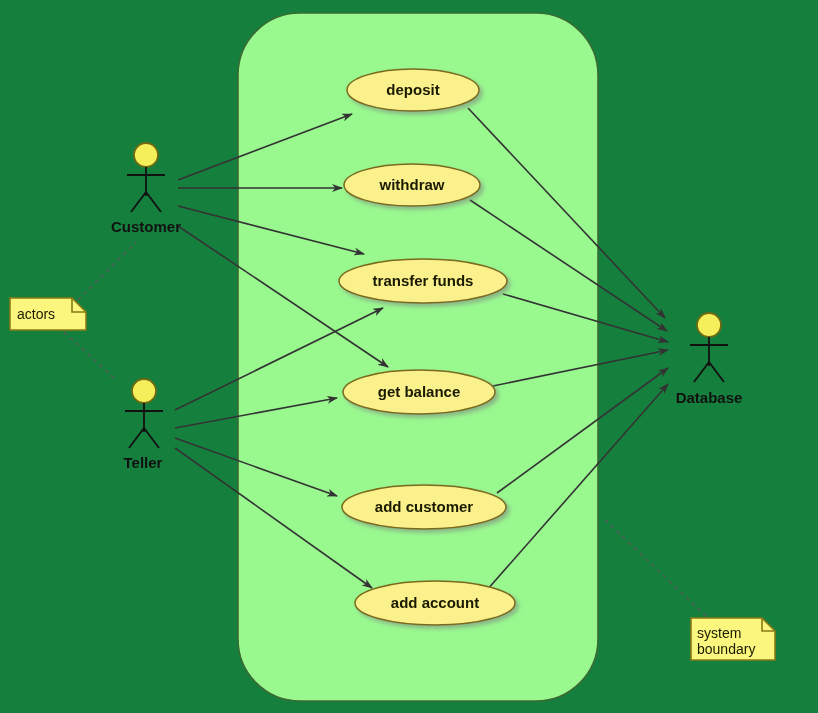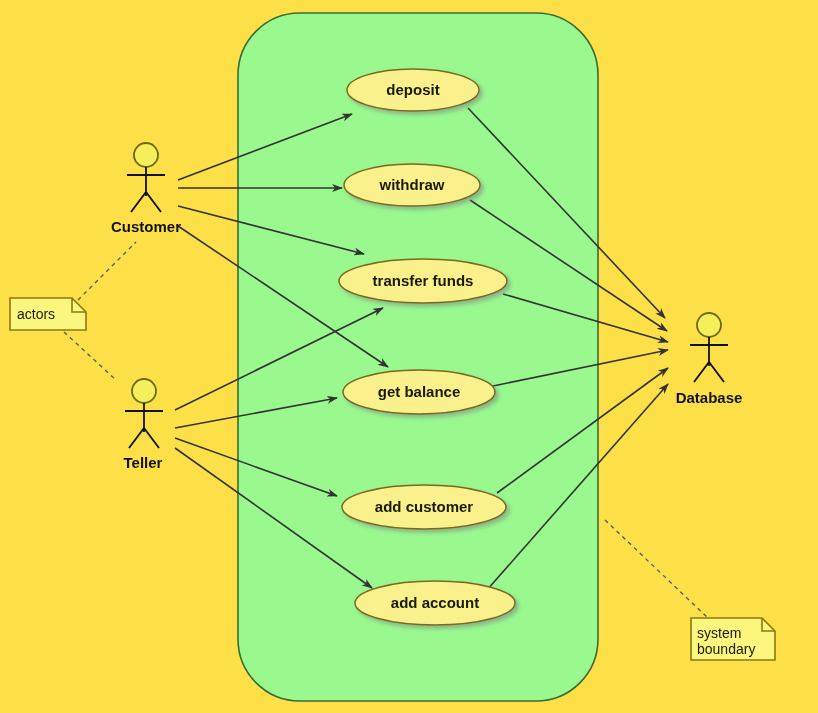--- a/index.html
+++ b/index.html
@@ -7,21 +7,21 @@
     padding: 0;
     background: #ffffff;
   }
   body {
     font-family: "Liberation Sans", sans-serif;
   }
   #canvas {
     position: relative;
     width: 818px;
     height: 713px;
-    background: #fde047;
+    background: #15803d;
     overflow: hidden;
   }
   svg.diagram {
     position: absolute;
     left: 0;
     top: 0;
     width: 818px;
     height: 713px;
   }
   .uc-label {

